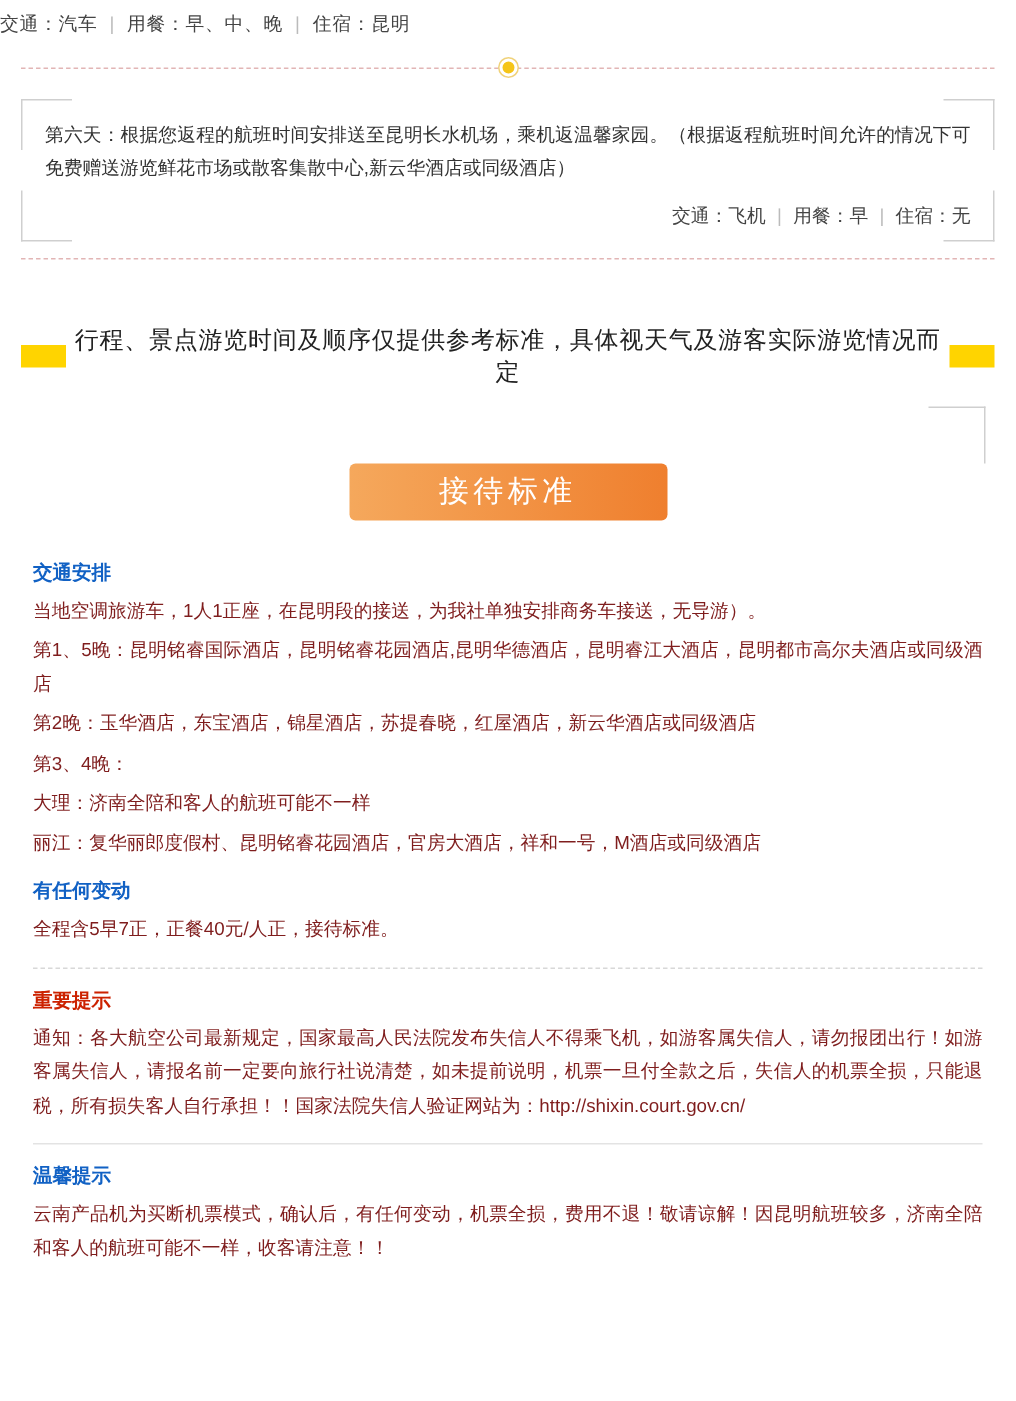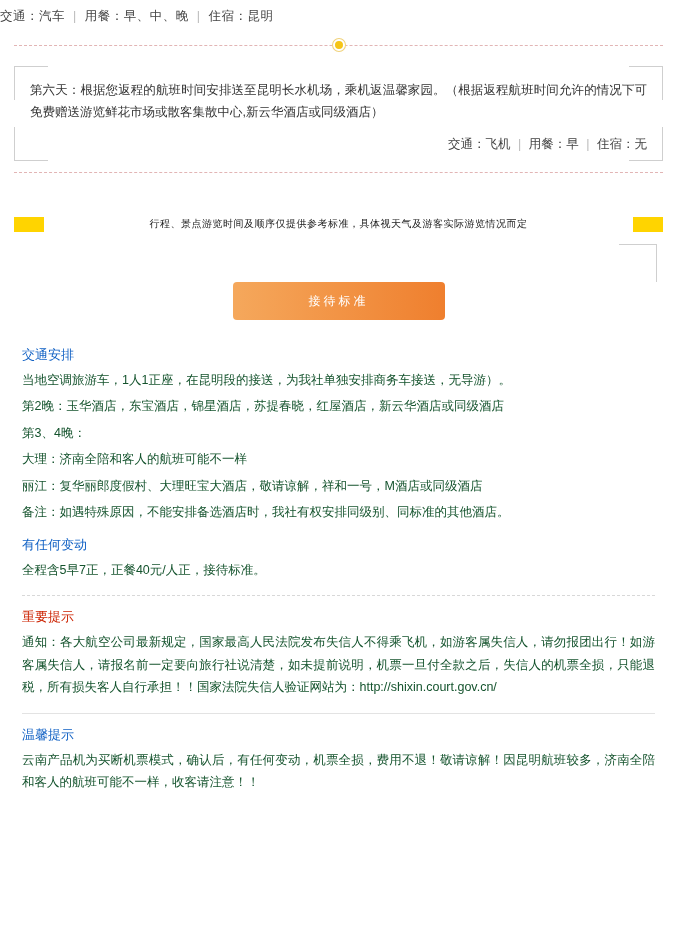--- a/index.html
+++ b/index.html
@@ -103,21 +103,21 @@
   .ybar {
     width: 30px;
     height: 15px;
     background: #ffd400;
     flex: 0 0 auto;
   }
   .ybar.right { background: #ffd400; }
   .notice-text {
     flex: 1;
     text-align: center;
-    font-size: 10px;
+    font-size: 16px;
     color: #222;
     letter-spacing: 0.5px;
   }
 
   
   .deco-corner-wrap {
     position: relative;
     height: 42px;
     margin: 0 14px;
   }
@@ -133,43 +133,43 @@
   .pill-wrap {
     text-align: center;
     margin: 2px 0 26px 0;
   }
   .pill {
     display: inline-block;
     width: 212px;
     height: 38px;
     line-height: 38px;
     color: #fff;
-    font-size: 12px;
+    font-size: 20px;
     letter-spacing: 3px;
     border-radius: 4px;
     background: linear-gradient(to right, #f5a85c, #ef7f2e);
     text-align: center;
   }
 
   
   .sect {
     margin: 0 22px;
   }
   .sect h3 {
     font-size: 13px;
     color: #1161c4;
     margin: 12px 0 5px 0;
-    font-weight: normal;
+    font-weight: bold;
   }
   .sect h3.warn { color: #cc2200; }
   .sect p {
     margin: 0 0 4px 0;
     font-size: 12.5px;
     line-height: 1.8;
-    color: #14532d;
+    color: #7f1d1d;
     text-align: justify;
   }
   .rule {
     border: 0;
     border-top: 1px dashed #d8d8d8;
     margin: 14px 22px 2px 22px;
   }
   .rule.solid {
     border-top: 1px solid #e3e3e3;
   }
@@ -231,25 +231,25 @@
 
   <div class="pill-wrap">
     <span class="pill">接待标准</span>
   </div>
 
   <div class="sect">
 
     <h3>交通安排</h3>
     <p>当地空调旅游车，1人1正座，在昆明段的接送，为我社单独安排商务车接送，无导游）。</p>
 
+    <p>第1、5晚：昆明铭睿国际酒店，昆明铭睿花园酒店,昆明华德酒店，昆明睿江大酒店，昆明都市高尔夫酒店或同级酒店</p>
     <p>第2晚：玉华酒店，东宝酒店，锦星酒店，苏提春晓，红屋酒店，新云华酒店或同级酒店</p>
     <p>第3、4晚：</p>
     <p>大理：济南全陪和客人的航班可能不一样</p>
-    <p>丽江：复华丽郎度假村、大理旺宝大酒店，敬请谅解，祥和一号，M酒店或同级酒店</p>
-    <p>备注：如遇特殊原因，不能安排备选酒店时，我社有权安排同级别、同标准的其他酒店。</p>
+    <p>丽江：复华丽郎度假村、昆明铭睿花园酒店，官房大酒店，祥和一号，M酒店或同级酒店</p>
 
     <h3>有任何变动</h3>
     <p>全程含5早7正，正餐40元/人正，接待标准。</p>
   </div>
 
   <hr class="rule">
 
   <div class="sect">
     <h3 class="warn">重要提示</h3>
     <p>通知：各大航空公司最新规定，国家最高人民法院发布失信人不得乘飞机，如游客属失信人，请勿报团出行！如游客属失信人，请报名前一定要向旅行社说清楚，如未提前说明，机票一旦付全款之后，失信人的机票全损，只能退税，所有损失客人自行承担！！国家法院失信人验证网站为：http://shixin.court.gov.cn/</p>

